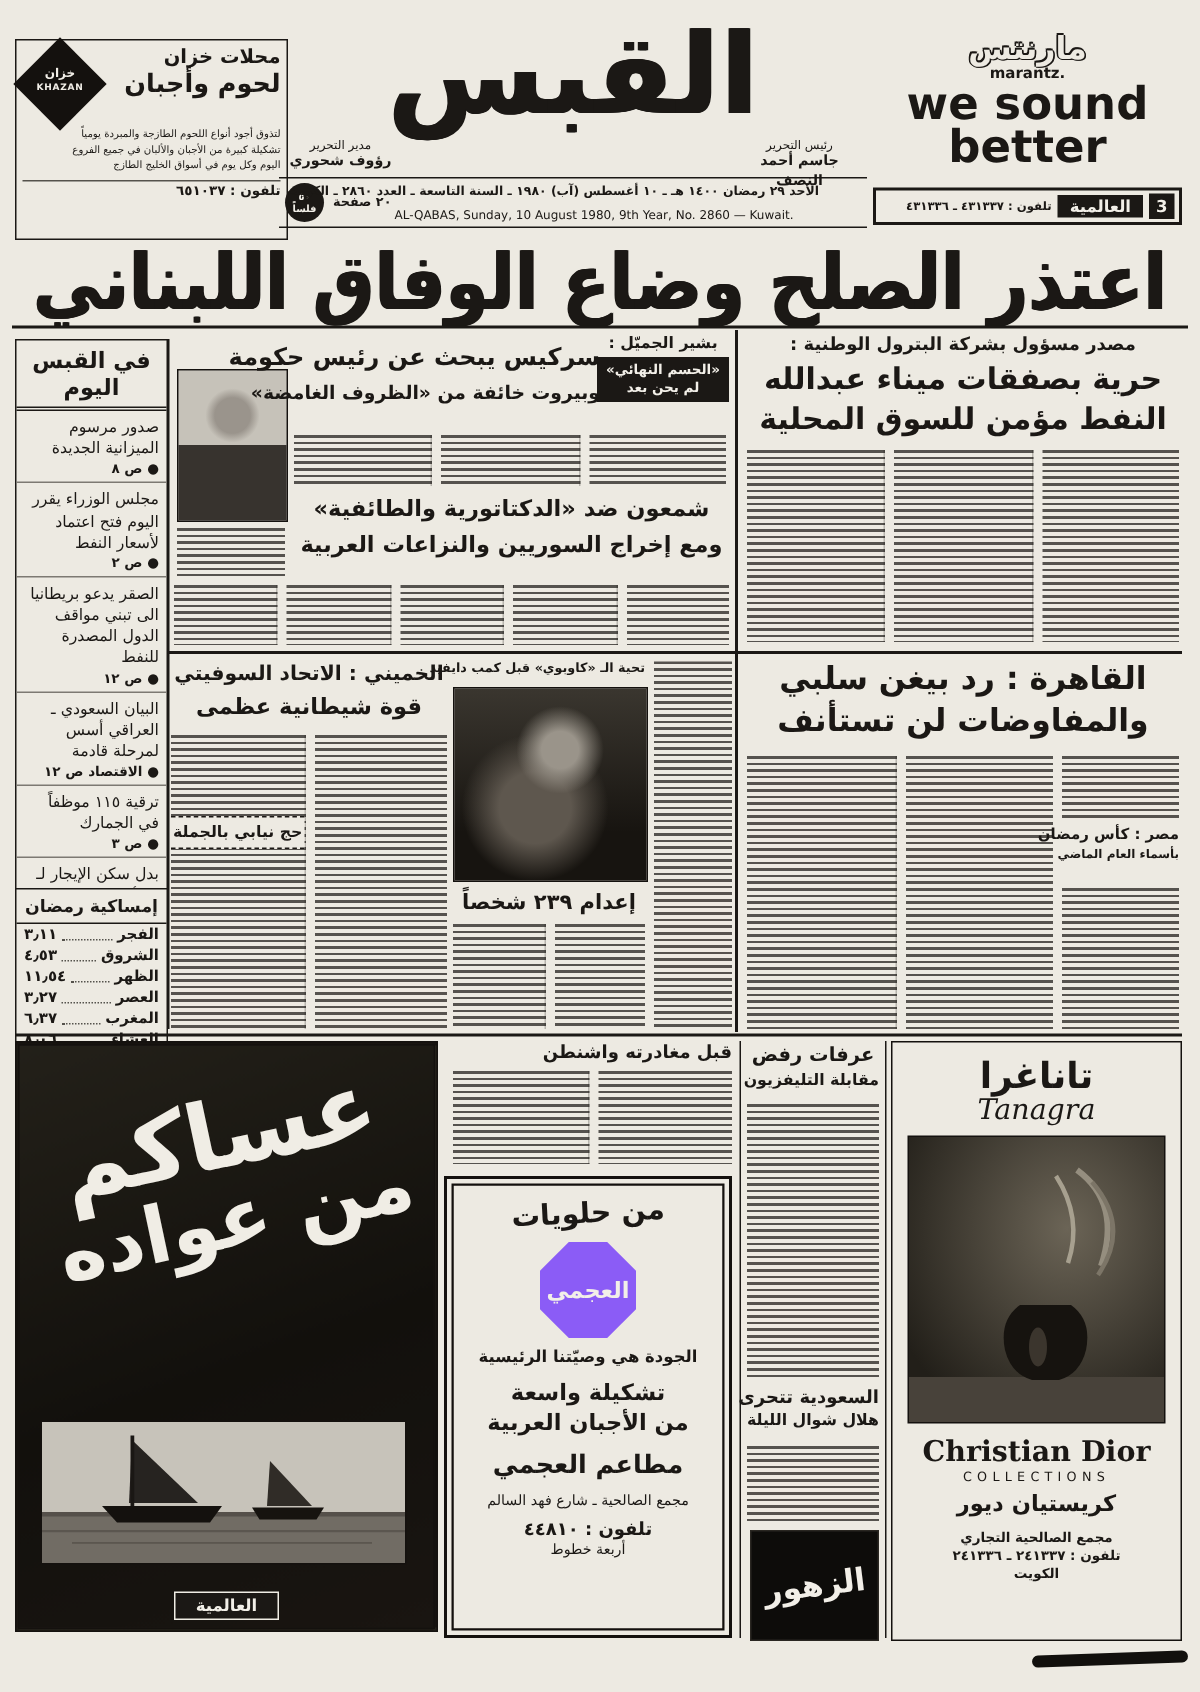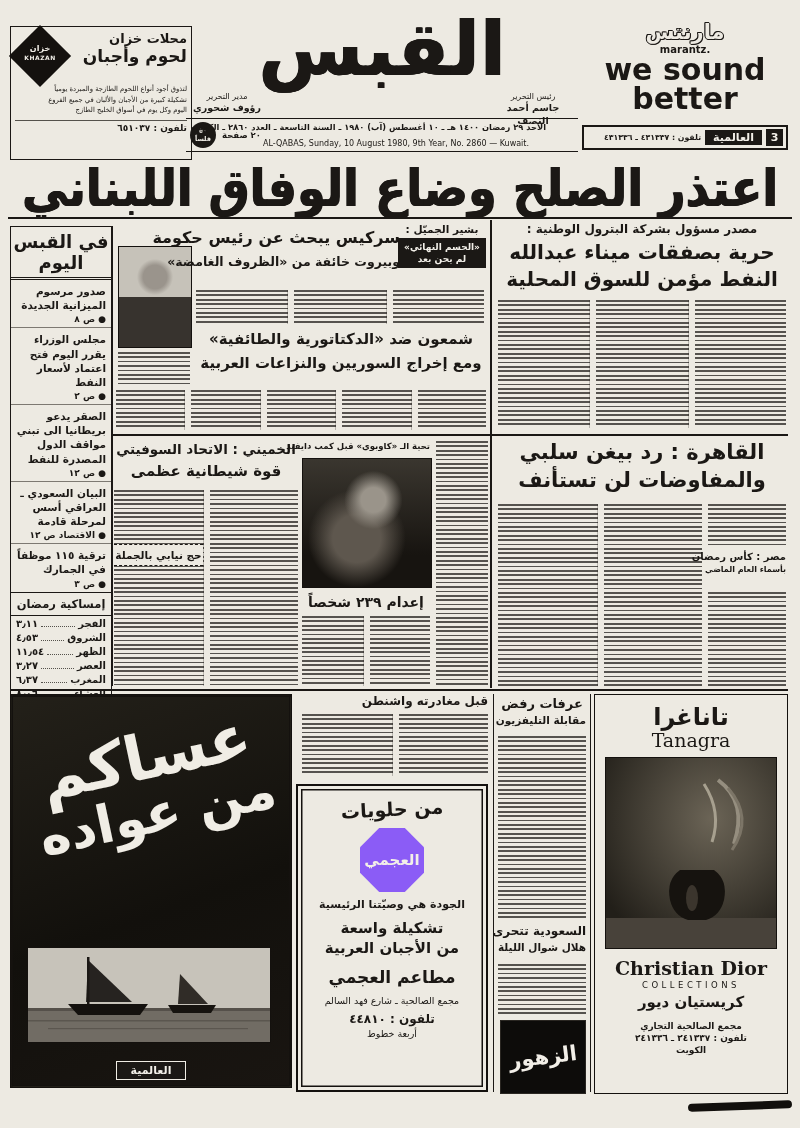--- a/index.html
+++ b/index.html
@@ -13,24 +13,24 @@
   .ink{background:#1b1815;}
   .gk{background-image:repeating-linear-gradient(to bottom,rgba(27,24,21,.72) 0px,rgba(27,24,21,.72) 1.7px,transparent 1.7px,transparent 4.4px);}
   .cols{display:flex;gap:6px;}
   .cols>div{flex:1;}
   .cols>div+div{border-right:1px solid rgba(27,24,21,.25);}
   .frame{border:1px solid #1b1815;}
   .whitebox{background:#1b1815;color:#f2efe8;}
   .serif{font-family:"DejaVu Serif",serif;}
   
   .sb{border:1.5px solid #1b1815;background:#edeae2;}
-  .sb-title{font-weight:bold;font-size:18px;text-align:center;padding:4px 2px;border-bottom:3px double #1b1815;}
+  .sb-title{font-weight:bold;font-size:15px;text-align:center;padding:4px 2px;border-bottom:3px double #1b1815;}
   .sb-item{padding:4px 5px 3px;border-bottom:1px solid #7d7972;}
   .sb-item:last-child{border-bottom:none;}
-  .sb-text{font-size:10.5px;font-weight:bold;line-height:1.35;text-align:right;}
+  .sb-text{font-size:10.5px;font-weight:normal;line-height:1.35;text-align:right;}
   .sb-page{font-size:9px;font-weight:bold;margin-top:2px;}
   .ims-row{display:flex;align-items:flex-end;font-size:10px;font-weight:bold;padding:1.5px 5px;}
   .dots{flex:1;border-bottom:1.5px dotted #55524c;margin:0 3px 2px;}
   .photo{border:1px solid #14110e;}
   .hollow{color:#edeae2;text-shadow:-1px 0 #1b1815,1px 0 #1b1815,0 -1px #1b1815,0 1px #1b1815,1px 1px #1b1815,-1px -1px #1b1815;}
   .heavy{text-shadow:0.7px 0 currentColor,-0.5px 0 currentColor;}
 </style>
 </head>
 <body>
 
@@ -293,21 +293,21 @@
     <div class="b nw" style="font-size:12px;">السعودية تتحرى</div>
     <div class="b nw" style="font-size:10.5px;margin-top:3px;">هلال شوال الليلة</div>
   </div>
   <div class="abs gk" style="left:498px;top:964px;width:88px;height:50px;"></div>
   <div class="abs" style="left:500px;top:1020px;width:84px;height:72px;background:#0d0c0a;border:1px solid #2a2722;display:flex;align-items:center;justify-content:center;">
     <span class="b" style="color:#f2efe8;font-size:21px;transform:rotate(-7deg);">الزهور</span>
   </div>
 
   <div class="abs" style="left:594px;top:694px;width:194px;height:400px;border:1.5px solid #14110e;padding:8px 7px;box-sizing:border-box;text-align:center;">
     <div class="b nw" style="font-size:24px;">تاناغرا</div>
-    <div class="serif ltr" style="font-size:19px;margin-top:-2px;">Tanagra</div>
+    <div class="serif ltr" style="font-size:19px;font-style:italic;margin-top:-2px;">Tanagra</div>
     <div class="photo" style="width:170px;height:190px;margin:6px auto 8px;">
       <svg width="100%" height="100%" viewBox="0 0 170 190" preserveAspectRatio="none" aria-hidden="true">
         <defs>
             <radialGradient id="tg" cx="0.62" cy="0.32" r="0.75">
           <stop offset="0" stop-color="#6b6456"></stop>
               <stop offset="1" stop-color="#221f19"></stop>
         </radialGradient>
           </defs>
         <rect width="170" height="190" fill="url(#tg)"></rect>
         <path d="M112 22 q30 22 16 64" stroke="#958e7f" stroke-width="4" fill="none"></path>

